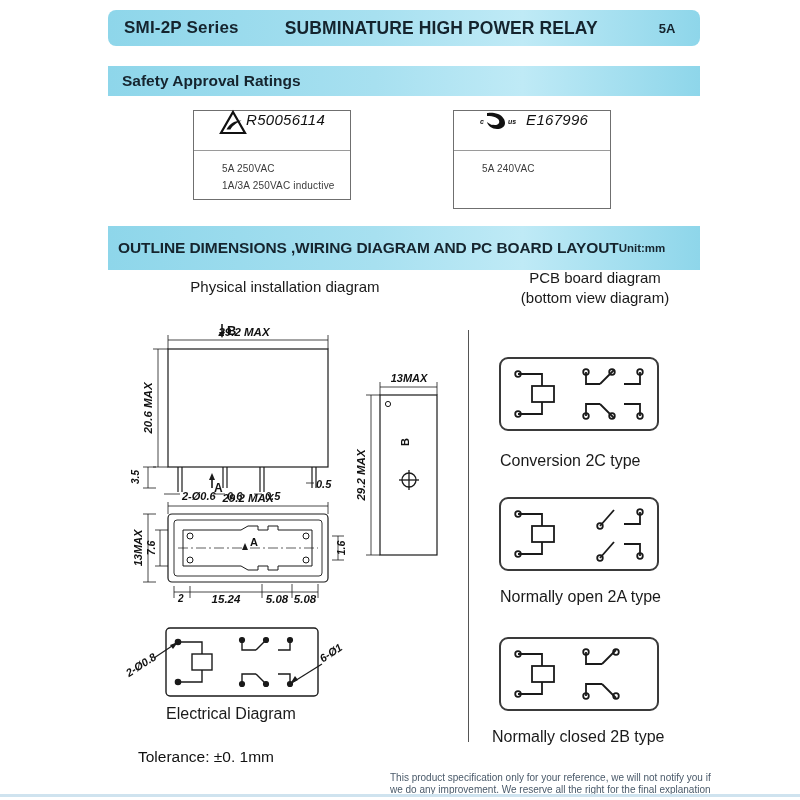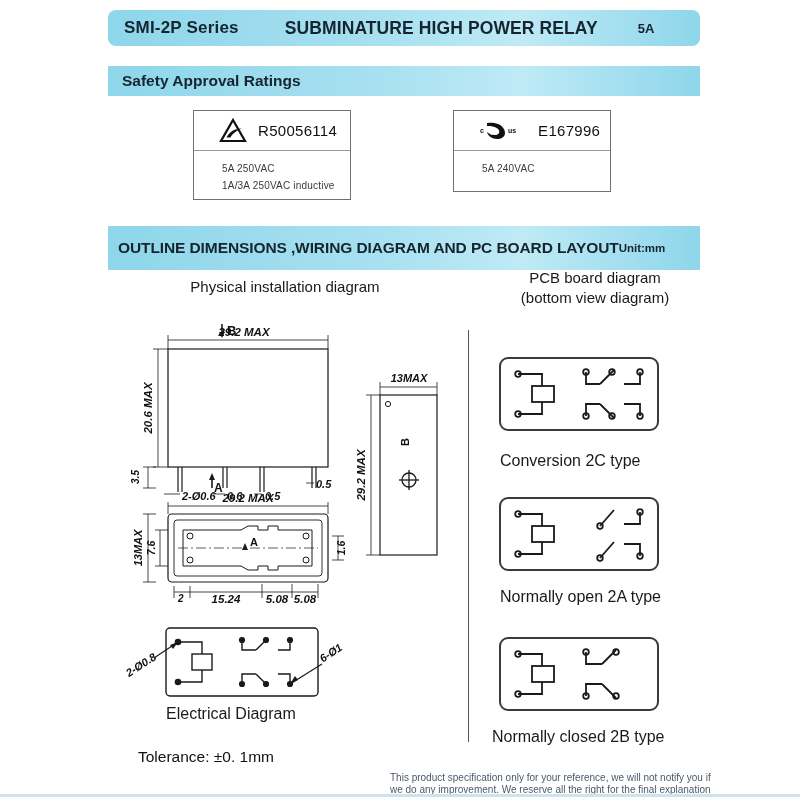--- a/index.html
+++ b/index.html
@@ -29,21 +29,21 @@
   .banner-title .series {
     font-size: 17px; font-weight: bold; color: #15242e;
     letter-spacing: .2px;
   }
   .banner-title .maintitle {
     font-size: 17.5px; font-weight: bold; color: #15242e;
     margin-left: 46px; letter-spacing: .1px;
   }
   .banner-title .amp {
     font-size: 13px; font-weight: bold; color: #15242e;
-    margin-left: 40px;
+    margin-left: 61px;
   }
   .banner-safety {
     position: absolute; top: 66px; left: 108px;
     width: 592px; height: 30px; padding: 0 14px;
   }
   .banner-safety .lbl {
     font-size: 15.5px; font-weight: bold; color: #15242e;
   }
   .banner-outline {
     position: absolute; top: 226px; left: 108px;
@@ -56,29 +56,29 @@
   .banner-outline .unit {
     font-size: 11.5px; font-weight: bold; color: #15242e; padding-right: 4px;
   }
 
   
   .appr {
     position: absolute; border: 1px solid #6f6f6f; background: #fff;
   }
   .appr .top {
     height: 40px; border-bottom: 1px solid #9a9a9a;
-    display: flex; align-items: center; padding-left: 26px; gap: 12px;
+    display: flex; align-items: flex-start; padding-left: 26px;  font-style: italic;
   }
   .appr .certno { font-size: 15px; color: #111; letter-spacing: .3px; }
   .appr .bot { padding: 12px 0 0 28px; }
   .appr .rat {
     font-size: 10px; color: #3a3a3a; margin-bottom: 6px; letter-spacing: .2px;
   }
   #appr-tuv { left: 193px; top: 110px; width: 158px; height: 90px; }
-  #appr-ul  { left: 453px; top: 110px; width: 158px; height: 82px; }
+  #appr-ul  { left: 453px; top: 110px; width: 158px; height: 99px; }
 
   .ul-mark {
     display: flex; align-items: center; font-weight: bold; color: #111;
   }
   .ul-mark .sub { font-size: 7px; font-weight: bold; }
 
   
   .cap {
     position: absolute; text-align: center; color: #1a1a1a;
   }

